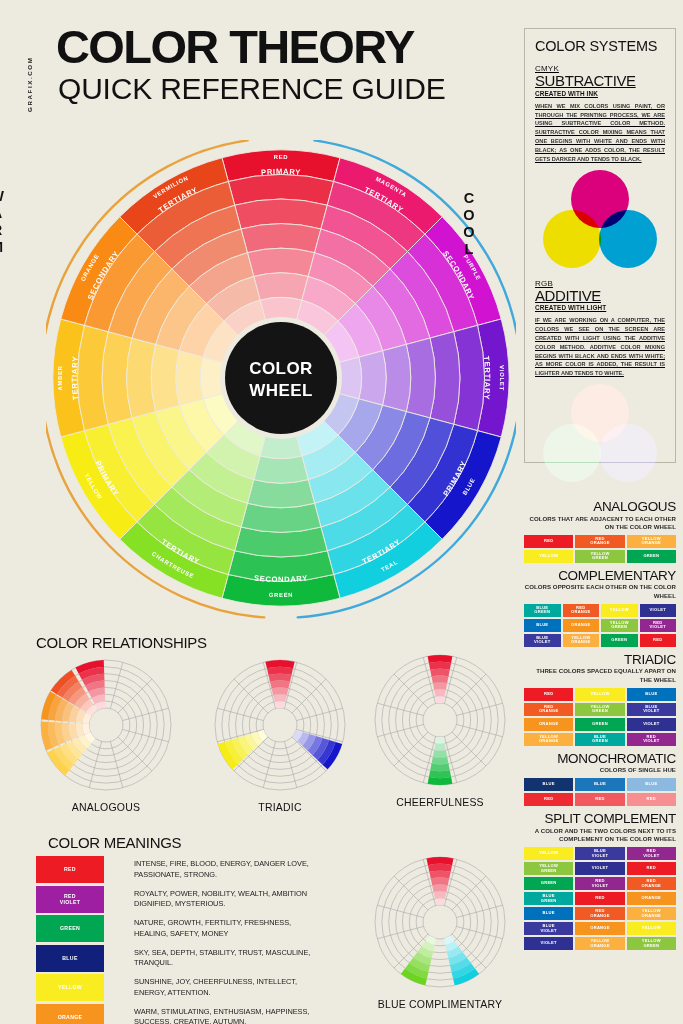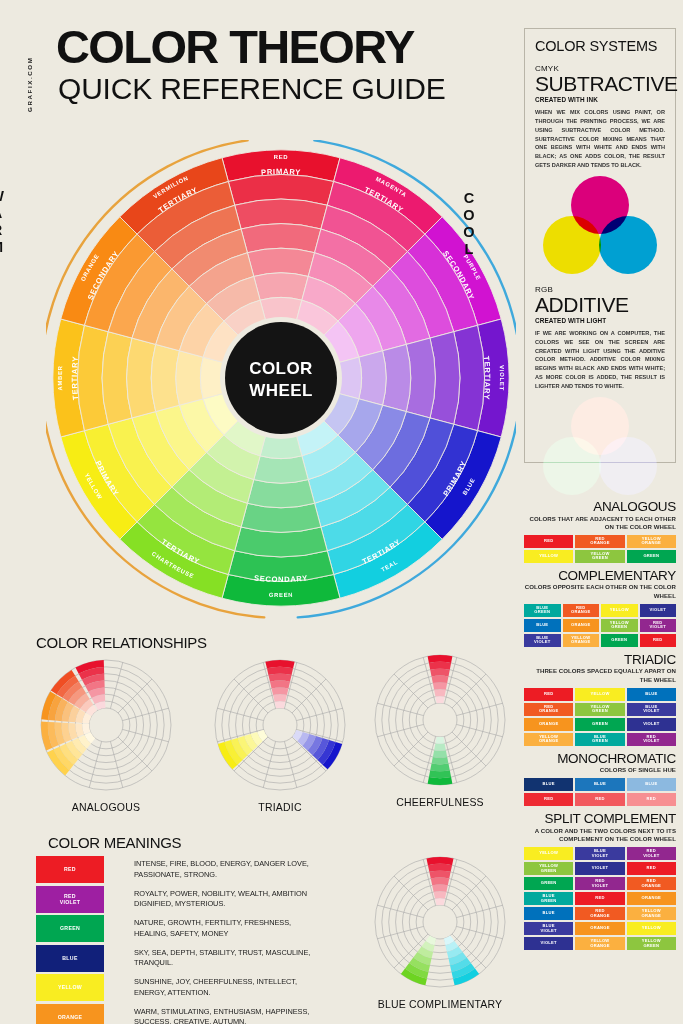--- a/index.html
+++ b/index.html
@@ -29,23 +29,23 @@
     font-size:30px; font-weight:400; letter-spacing:-0.2px;
     color:#111; line-height:1;
   }
 
   
   .systems-panel{
     position:absolute; left:524px; top:28px; width:152px; height:435px;
     border:1px solid #b9b5a8; background:#EDEAE0;
   }
   .sys-title{ font-size:14.5px; font-weight:400; color:#111; padding:9px 0 0 10px; letter-spacing:-0.2px;}
-  .sys-block{ padding:0 10px; }
+  .sys-block{ padding:0 10px;text-decoration:underline; }
   .sys-abbr{ font-size:8px; font-weight:400; color:#111; margin-top:10px; letter-spacing:.2px;}
-  .sys-name{ font-size:21px; font-weight:400; color:#111; letter-spacing:-0.4px; line-height:1.05;}
+  .sys-name{ font-size:15px; font-weight:400; color:#111; letter-spacing:-0.4px; line-height:1.05;}
   .sys-tag{ font-size:6.4px; font-weight:700; color:#111; letter-spacing:.1px; margin-top:1px;}
   .sys-body{ font-size:5.6px; font-weight:700; color:#333; line-height:1.58; text-align:justify; margin-top:5px;}
   .venn{ position:relative; width:130px; height:88px; margin:6px auto 0; }
   .venn span{ position:absolute; width:58px; height:58px; border-radius:50%; mix-blend-mode:multiply; }
   .venn.additive span{ mix-blend-mode:screen; }
 
   
   .wheel-wrap{ position:absolute; left:46px; top:140px; width:470px; height:480px; }
   .warm-label, .cool-label{
     position:absolute; font-size:14.5px; font-weight:700; color:#111;

